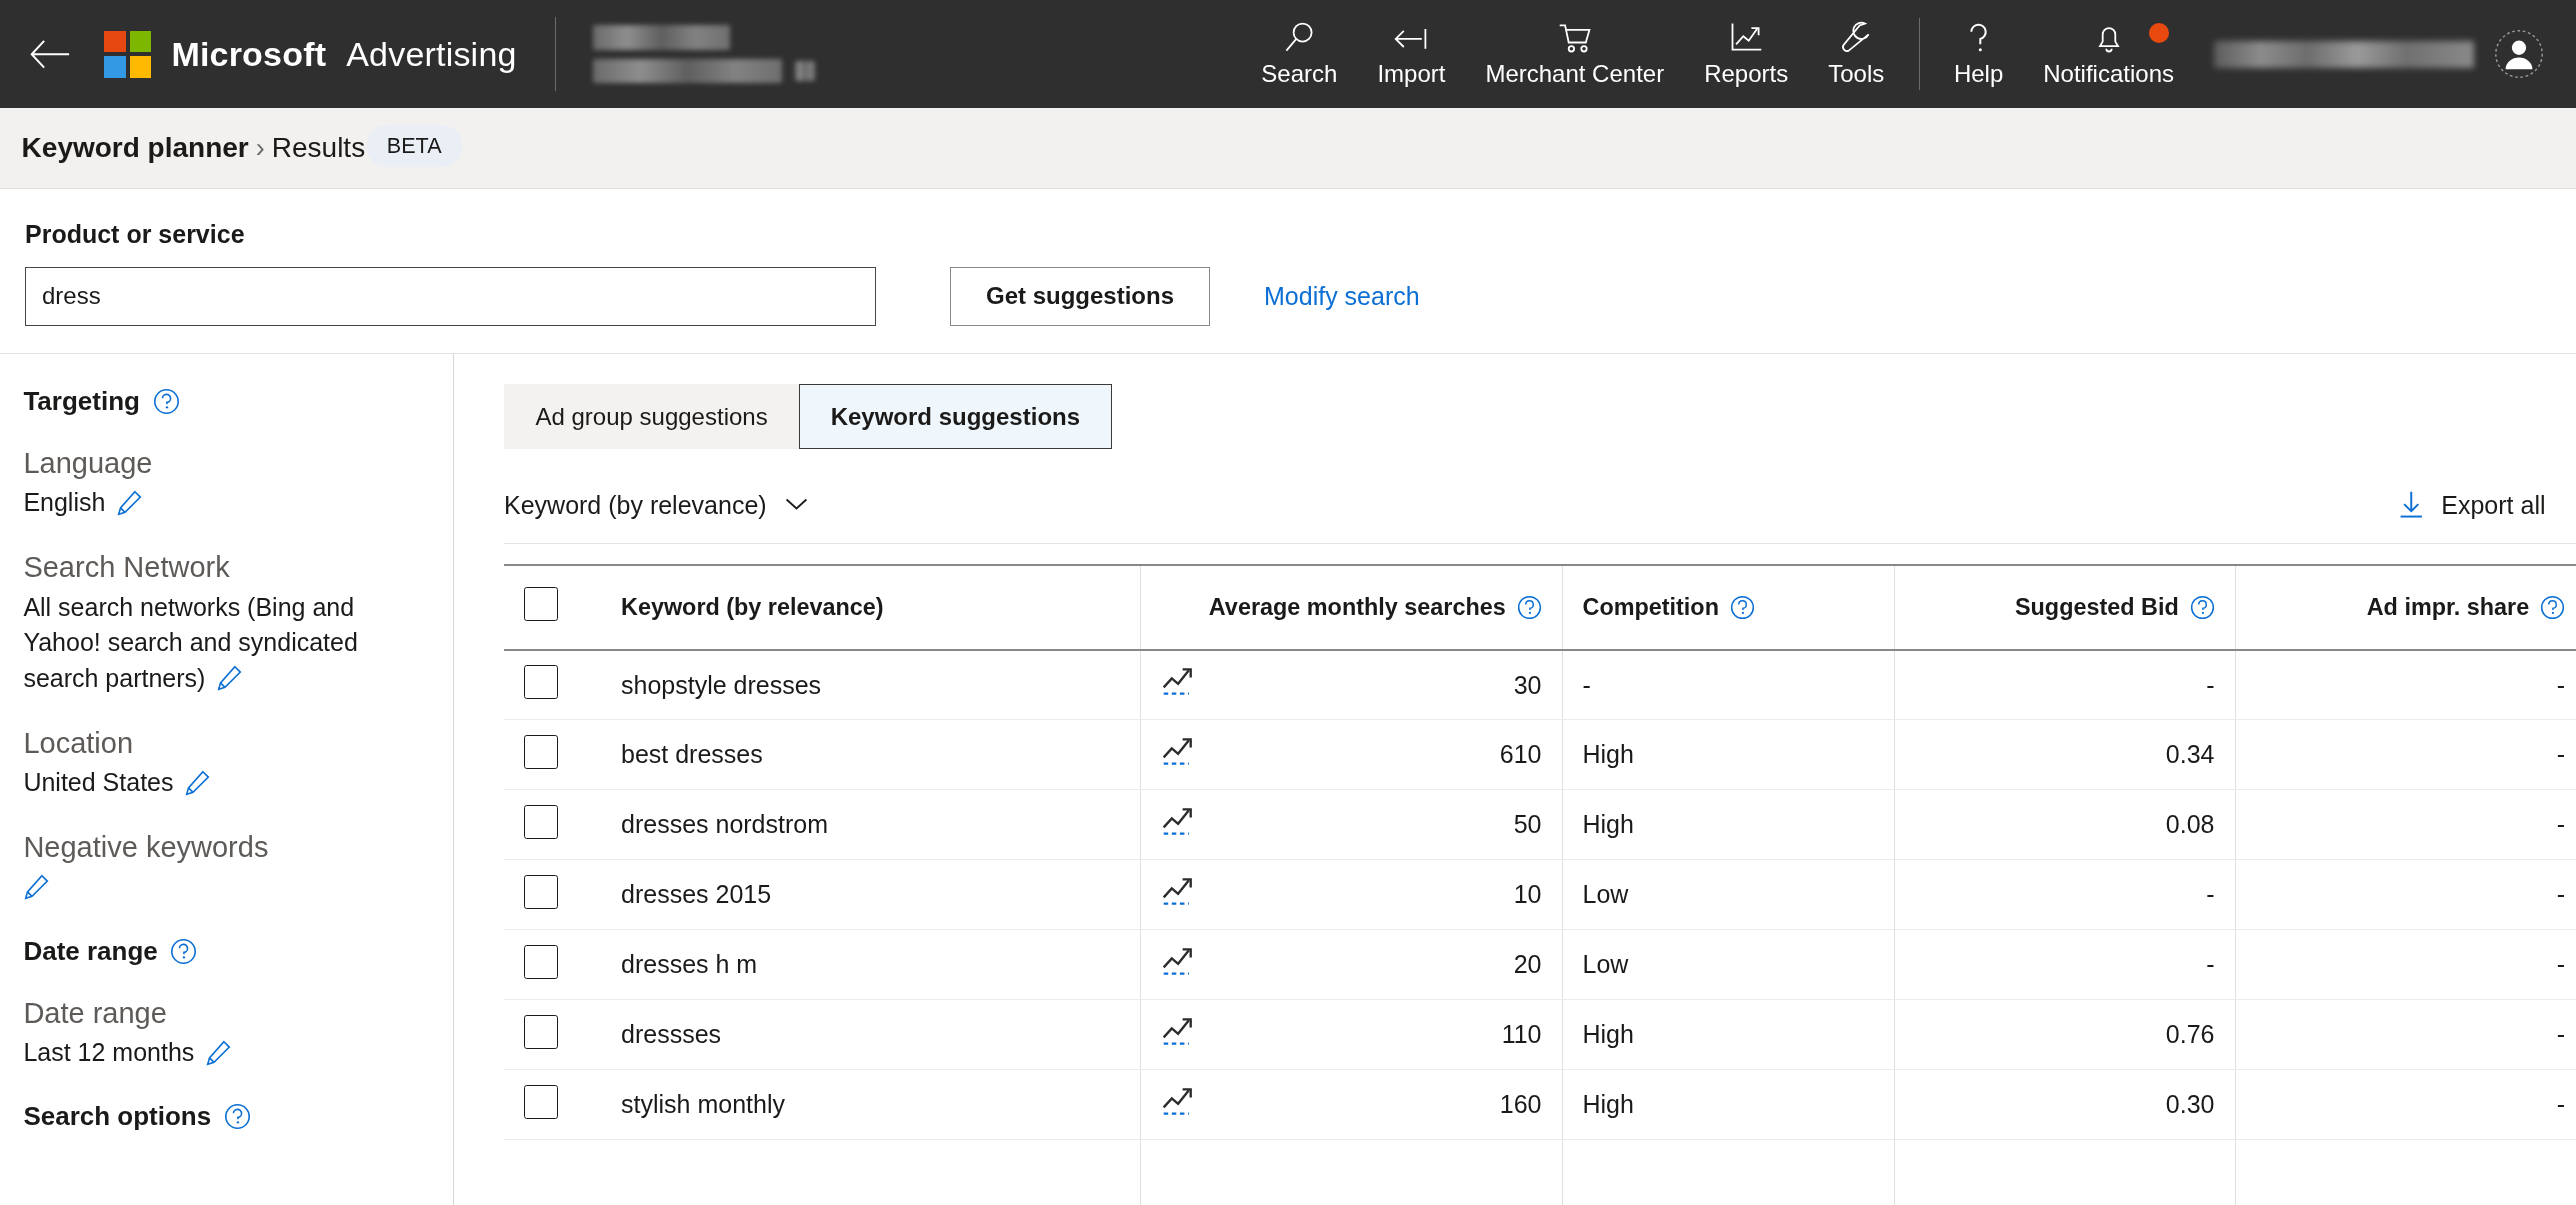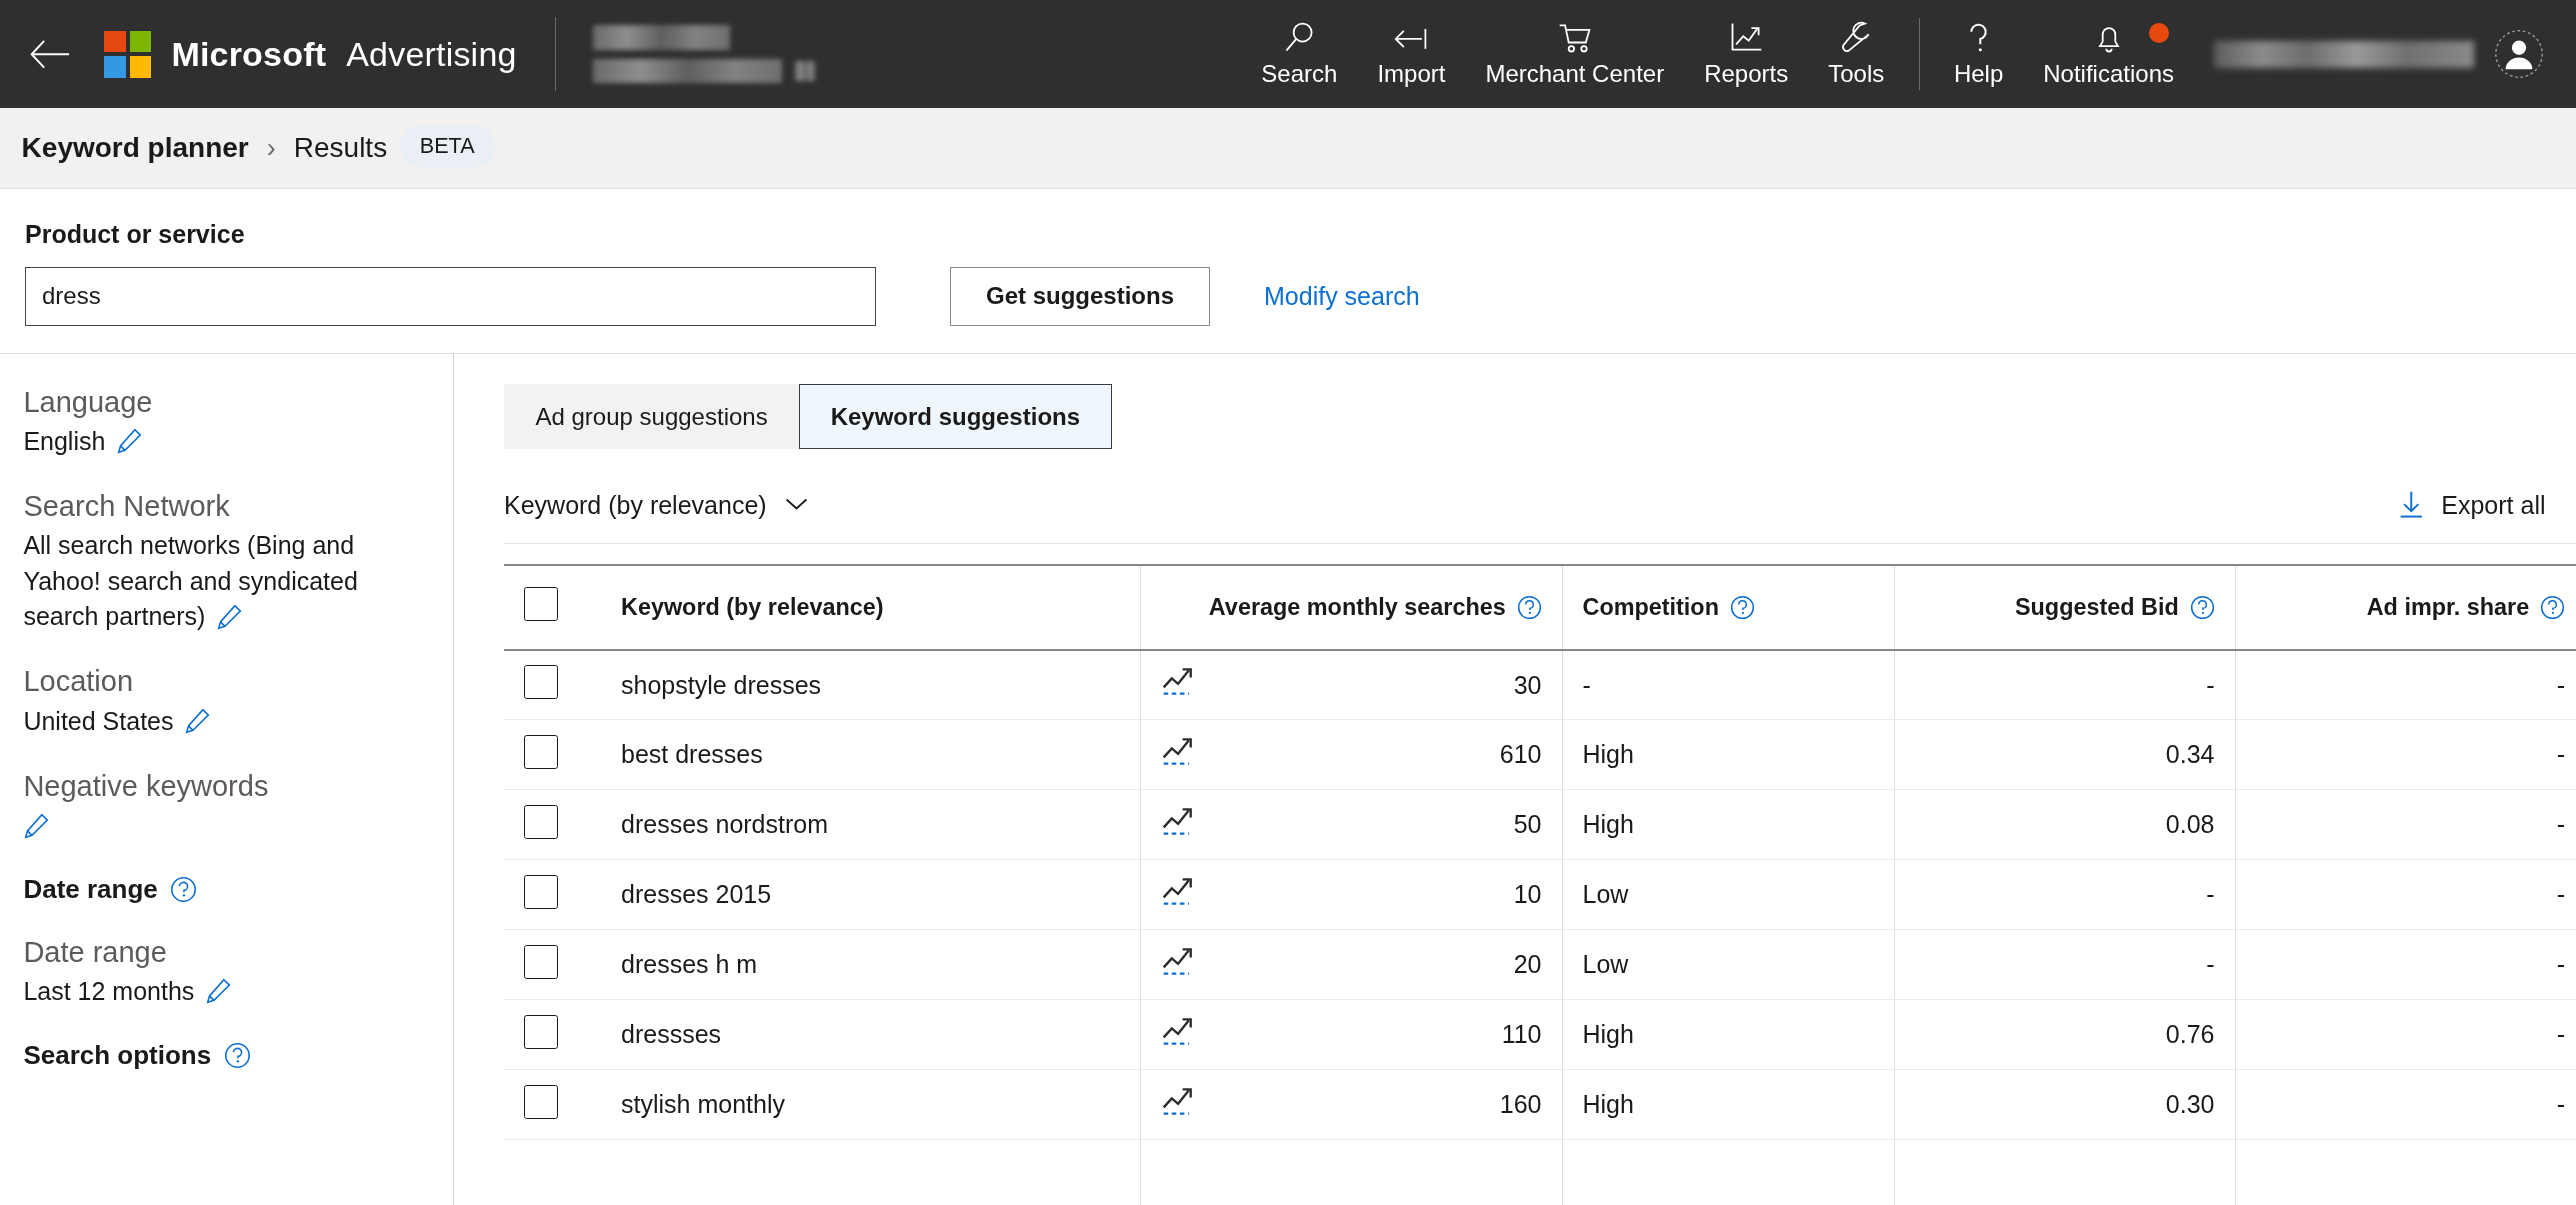--- a/index.html
+++ b/index.html
@@ -103,21 +103,21 @@
     cursor: pointer;
   }
 
   
   .breadcrumb-bar {
     height: 81px;
     background: #f2f1f0;
     display: flex;
     align-items: center;
     padding-left: 21.6px;
-    gap: 18px;
+    gap: 7px;
     border-bottom: 0.9px solid #e3e1df;
   }
   .crumb-main { font-size: 28px; font-weight: 700; color: #1b1a19; cursor: pointer; }
   .crumb-sep { font-size: 27px; color: #6b6b6b; font-weight: 300; }
   .crumb-current { font-size: 28px; font-weight: 400; color: #1b1a19; }
   .beta-pill {
     background: #eaeff5;
     color: #1b1a19;
     border-radius: 20px;
     padding: 8px 20px;
@@ -403,20 +403,30 @@
     <input class="ps-input" type="text" value="dress" style="">
     <button class="btn-get">Get suggestions</button>
     <span class="link-modify">Modify search</span>
   </div>
 </div>
 
 <div class="body-split">
 
   <div class="sidebar">
 
+    <div class="side-h">
+      <span>Targeting</span>
+      <span class="help-ico">
+        <svg width="27" height="27" viewBox="0 0 30 30">
+          <circle cx="15" cy="15" r="13" stroke="#0b6fd4" stroke-width="1.8" fill="none"></circle>
+          <path d="M10.5 11.5 a4.5 4.5 0 1 1 5 4.5 v2" stroke="#0b6fd4" stroke-width="1.8" fill="none"></path>
+          <circle cx="15.5" cy="21.5" r="1.3" fill="#0b6fd4"></circle>
+        </svg>
+      </span>
+    </div>
 
     <div class="side-group">
       <div class="side-key">Language</div>
       <div><span class="side-val">English</span><span class="pencil"><svg width="27" height="27" viewBox="0 0 30 30">
               <path d="M21 3 L27 9 L10 26 L3 28 L5 21 Z" stroke="#0b6fd4" stroke-width="1.8" fill="none"></path>
               <path d="M5 21 L10 26" stroke="#0b6fd4" stroke-width="1.8"></path>
             </svg></span></div>
     </div>
 
     <div class="side-group">

